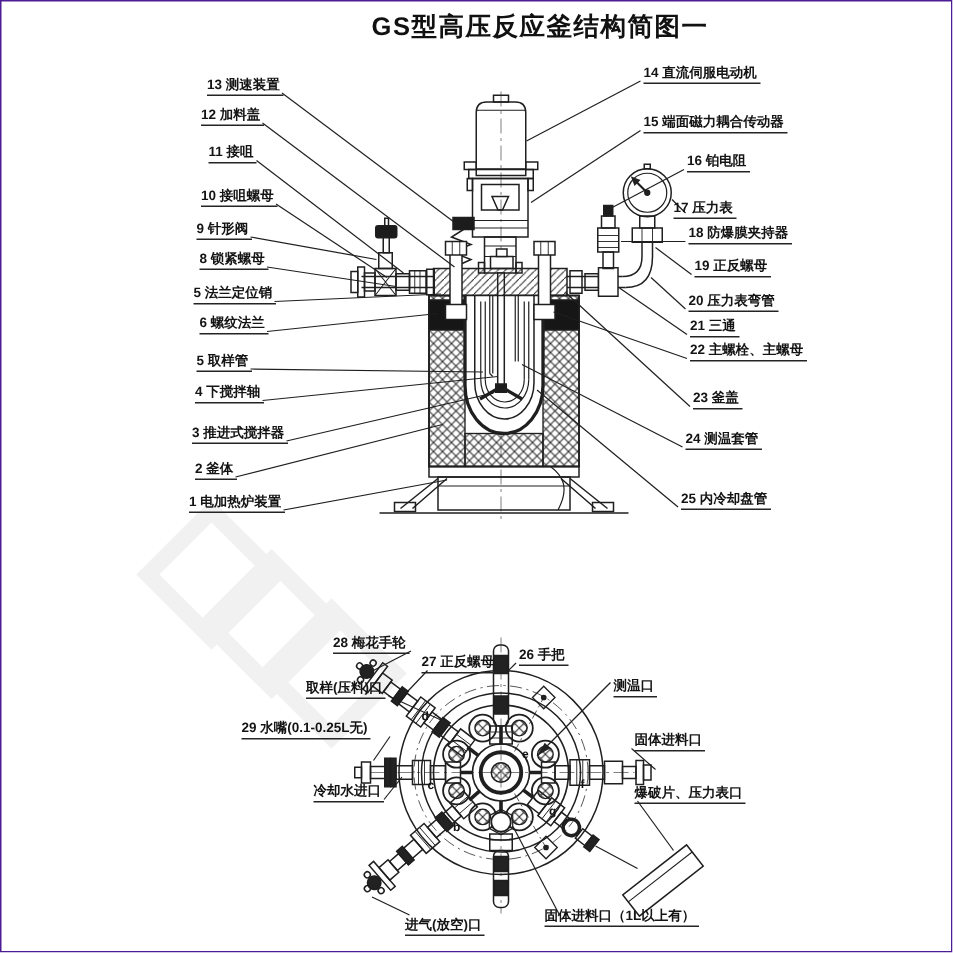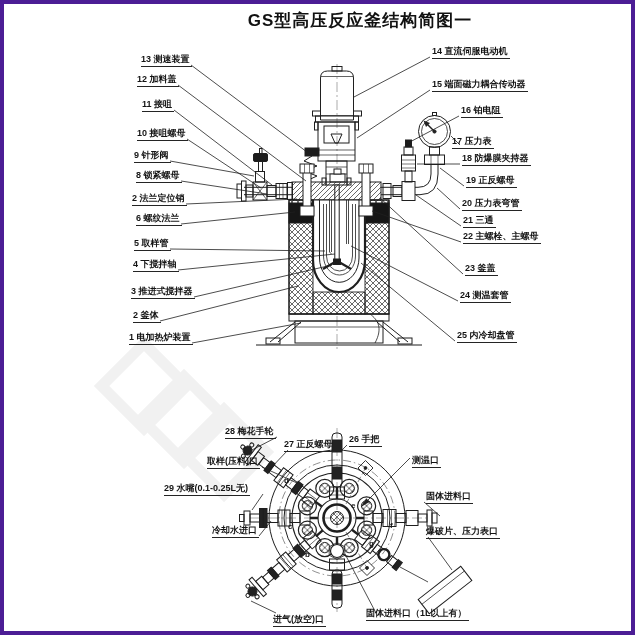--- a/index.html
+++ b/index.html
@@ -1,17 +1,17 @@
 <!DOCTYPE html>
 <html><head>
 <meta charset="utf-8">
 <style>
   html,body{margin:0;padding:0;background:#fff;}
   .page{position:relative;width:635px;height:635px;background:#ffffff;overflow:hidden;
-        font-family:"Liberation Sans","DejaVu Sans",sans-serif;box-sizing:border-box;border:4px solid #4c1d95;}
+        font-family:"Liberation Sans","DejaVu Sans",sans-serif;box-sizing:border-box;border:1px solid #4c1d95;}
   svg{position:absolute;left:0;top:0;}
   .title{position:absolute;left:85px;right:0;top:7px;text-align:center;
          font:bold 17px/20px "Liberation Sans","DejaVu Sans",sans-serif;color:#111;letter-spacing:1px;}
   .lbl{position:absolute;font:bold 9px/11px "Liberation Sans","DejaVu Sans",sans-serif;color:#141414;
        border-bottom:1px solid #242424;white-space:nowrap;padding:0 2px 1px 0;}
   .pt{position:absolute;font:bold 8px/9px "Liberation Sans","DejaVu Sans",sans-serif;color:#141414;white-space:nowrap;}
 </style>
 </head>
 <body>
 
@@ -368,21 +368,21 @@
       </g>
     </g>
   </svg>
 
   <div class="lbl" style="left:137px;top:50px">13 测速装置</div>
   <div class="lbl" style="left:133px;top:70px">12 加料盖</div>
   <div class="lbl" style="left:138px;top:95px">11 接咀</div>
   <div class="lbl" style="left:133px;top:124px">10 接咀螺母</div>
   <div class="lbl" style="left:130px;top:146px">9 针形阀</div>
   <div class="lbl" style="left:132px;top:166px">8 锁紧螺母</div>
-  <div class="lbl" style="left:128px;top:189px">2 法兰定位销</div>
+  <div class="lbl" style="left:128px;top:189px">5 法兰定位销</div>
   <div class="lbl" style="left:132px;top:209px">6 螺纹法兰</div>
   <div class="lbl" style="left:130px;top:234px">5 取样管</div>
   <div class="lbl" style="left:129px;top:255px">4 下搅拌轴</div>
   <div class="lbl" style="left:127px;top:282px">3 推进式搅拌器</div>
   <div class="lbl" style="left:129px;top:306px">2 釜体</div>
   <div class="lbl" style="left:125px;top:328px">1 电加热炉装置</div>
 
   <div class="lbl" style="left:428px;top:42px">14 直流伺服电动机</div>
   <div class="lbl" style="left:428px;top:75px">15 端面磁力耦合传动器</div>
   <div class="lbl" style="left:457px;top:101px">16 铂电阻</div>

